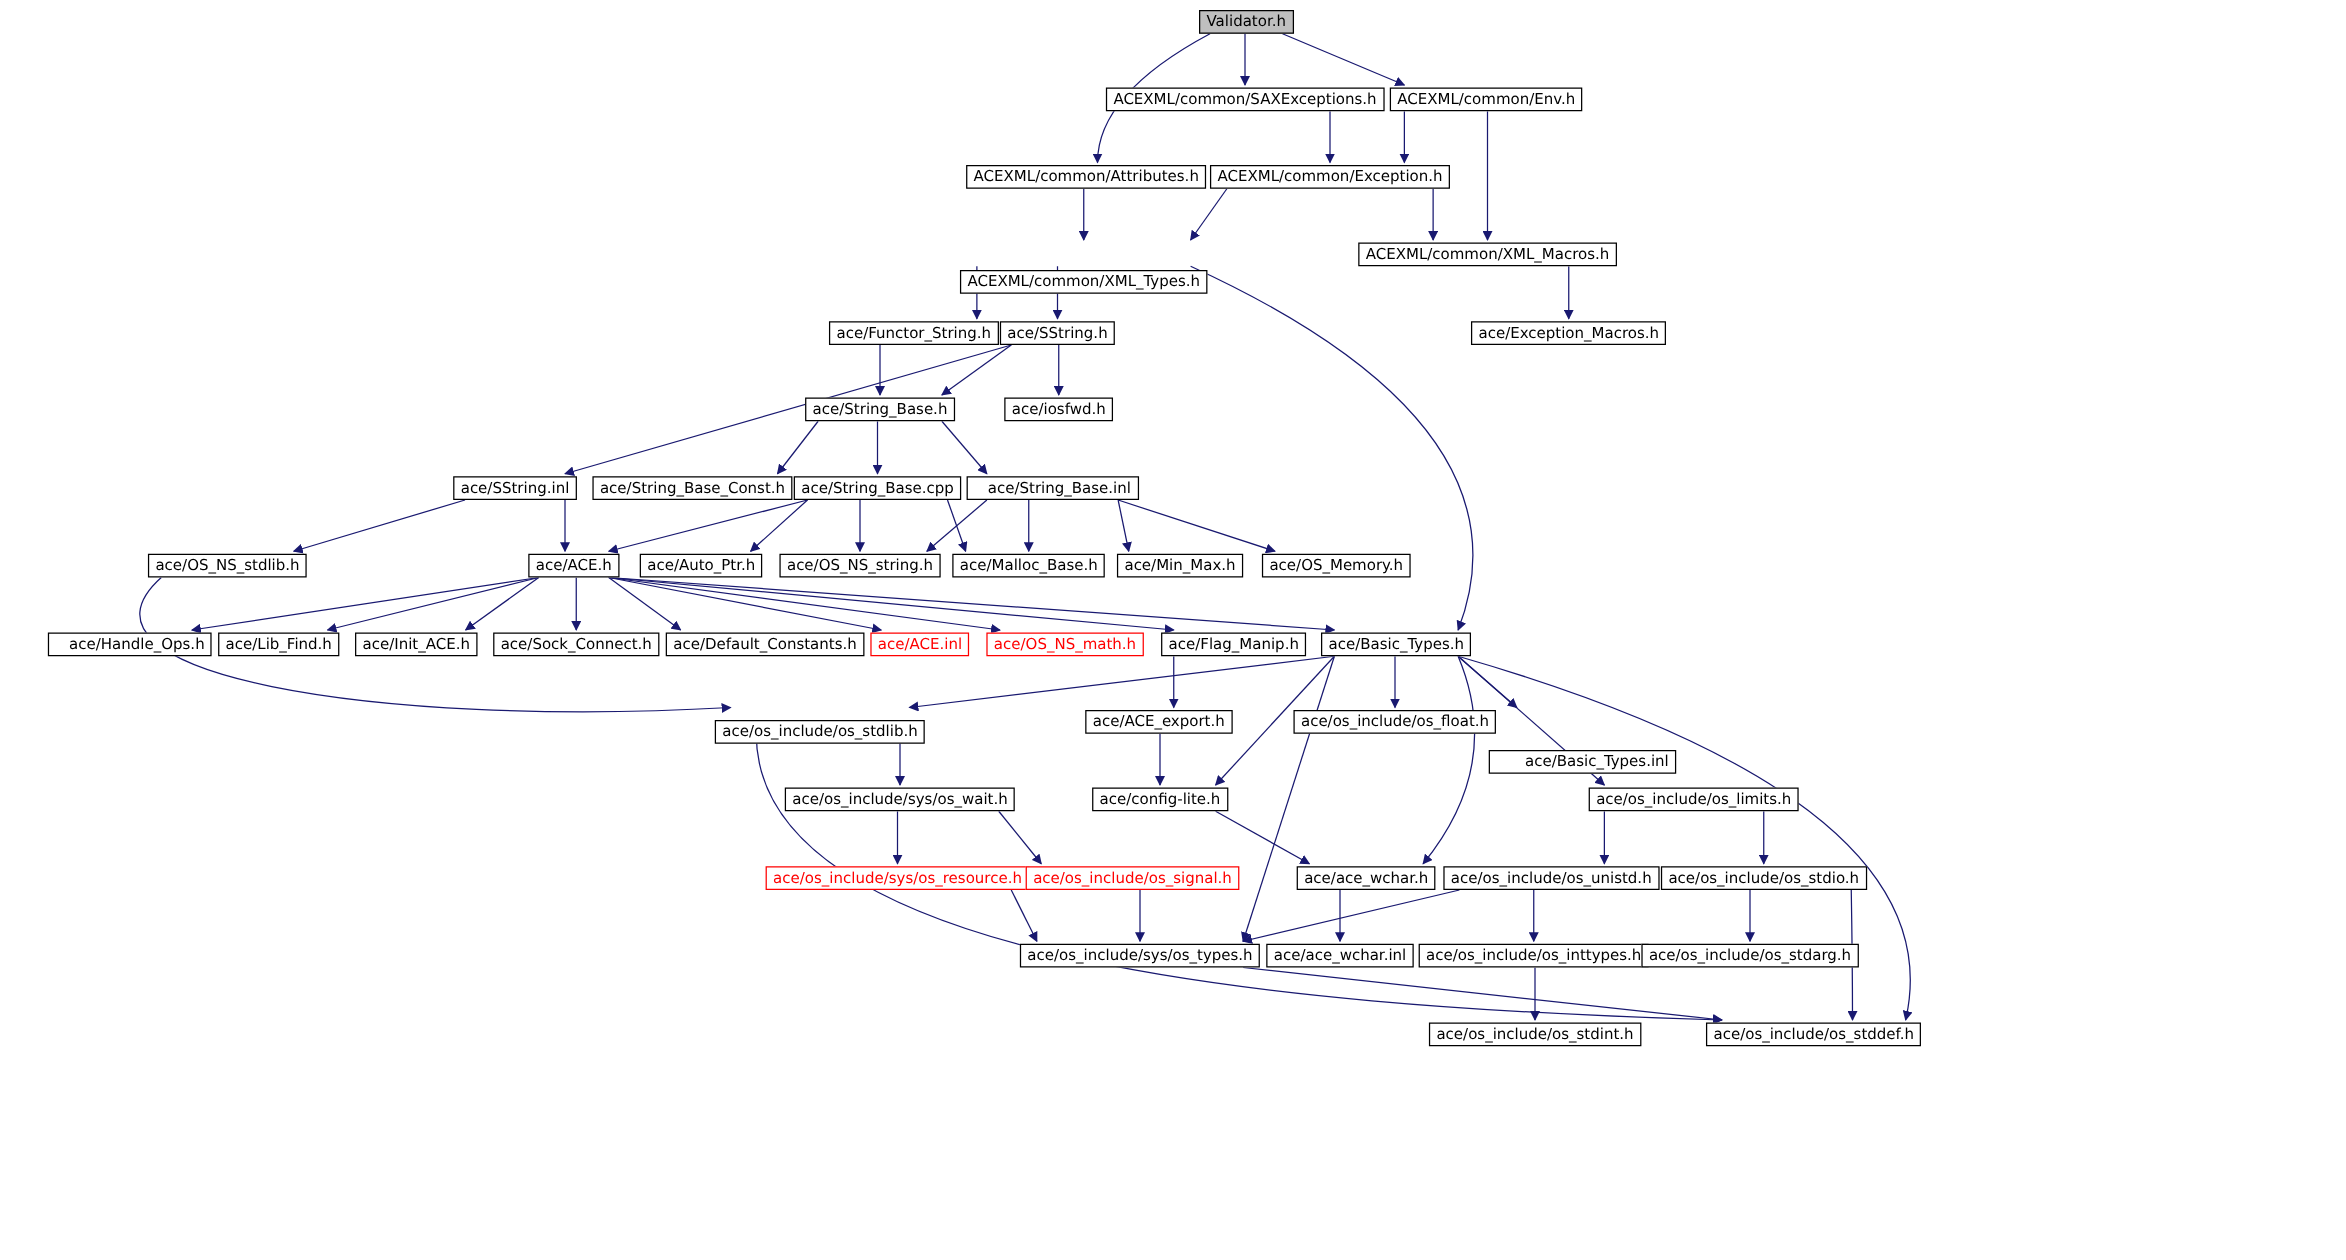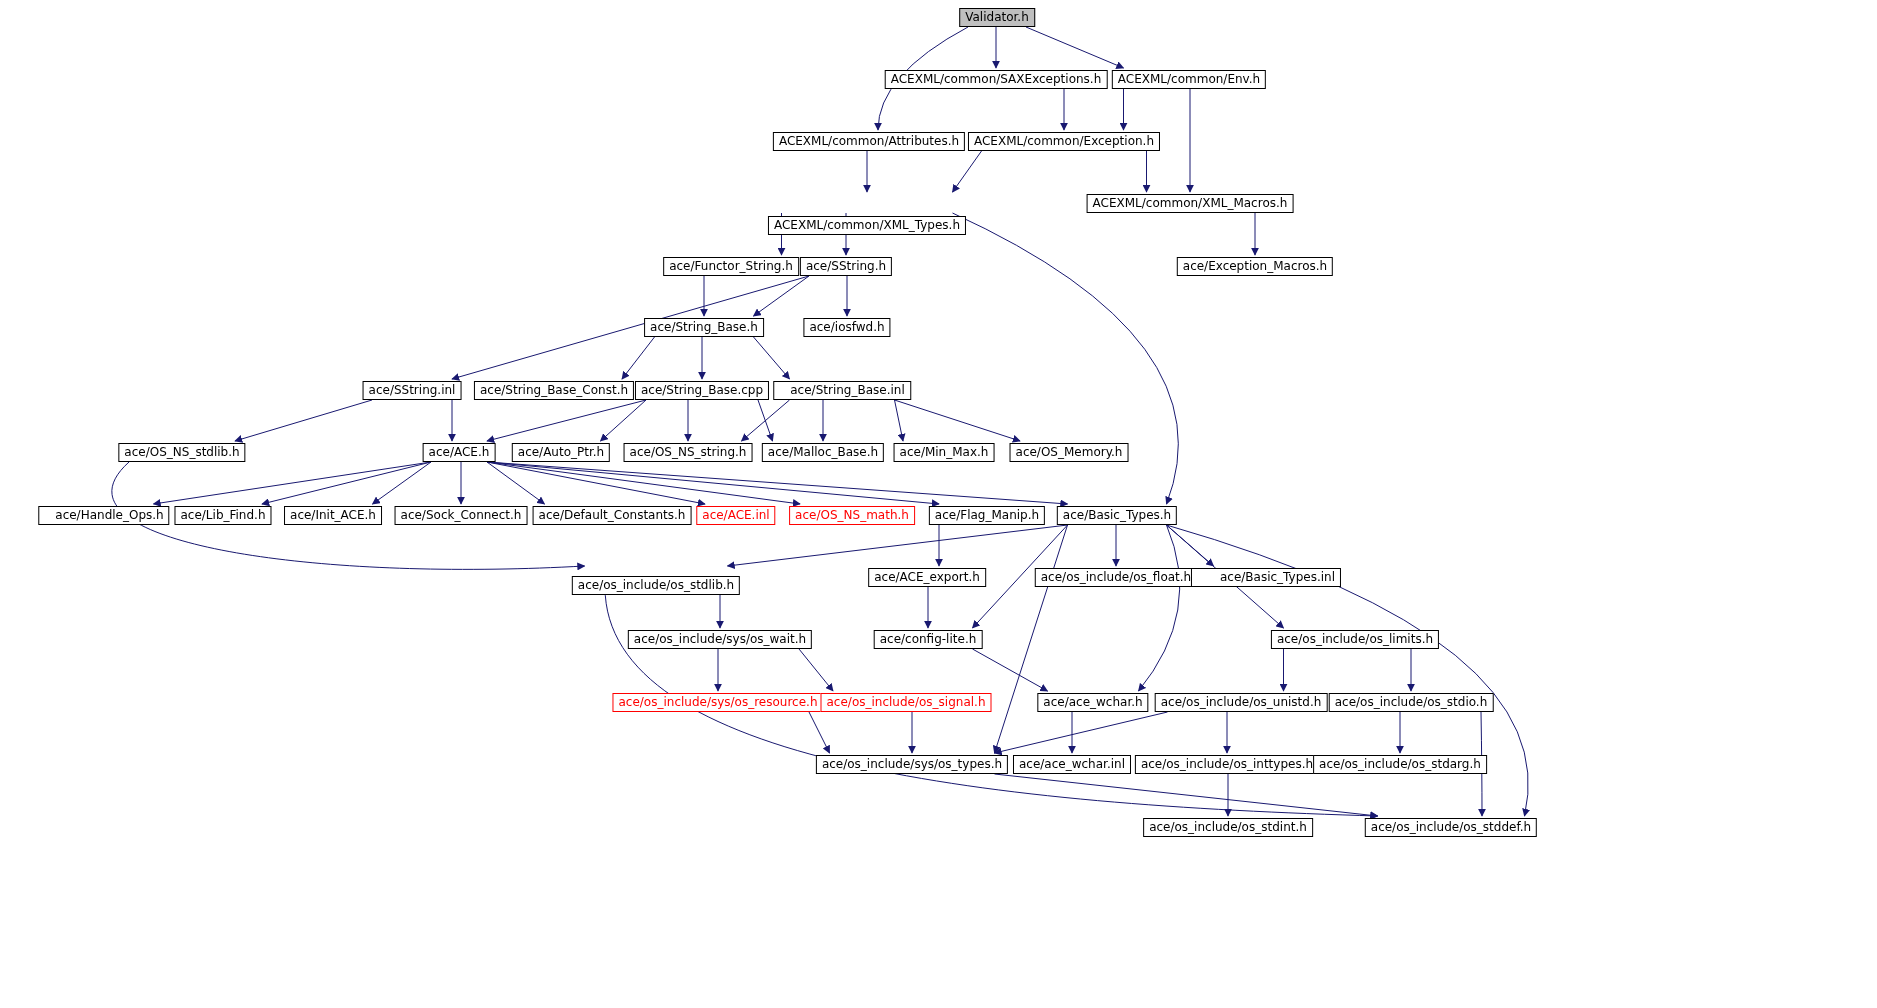--- a/index.html
+++ b/index.html
@@ -140,21 +140,21 @@
     <div class="node" style="left: 333px; top: 506px;">ace/Init_ACE.h</div>
     <div class="node" style="left: 461px; top: 506px;">ace/Sock_Connect.h</div>
     <div class="node" style="left: 612px; top: 506px;">ace/Default_Constants.h</div>
     <div class="node red" style="left: 736px; top: 506px;">ace/ACE.inl</div>
     <div class="node red" style="left: 852px; top: 506px;">ace/OS_NS_math.h</div>
     <div class="node" style="left: 987px; top: 506px;">ace/Flag_Manip.h</div>
     <div class="node" style="left: 1117px; top: 506px;">ace/Basic_Types.h</div>
     <div class="node" style="left: 927px; top: 568px;">ace/ACE_export.h</div>
     <div class="node" style="left: 656px; top: 576px;">ace/os_include/os_stdlib.h</div>
     <div class="node" style="left: 1116px; top: 568px;">ace/os_include/os_float.h</div>
-    <div class="node" style="left: 1266px; top: 568px; padding-left: 28px;">ace/Basic_Types.inl</div>
+    <div class="node" style="left: 1266px; top: 600px; padding-left: 28px;">ace/Basic_Types.inl</div>
     <div class="node" style="left: 720px; top: 630px;">ace/os_include/sys/os_wait.h</div>
     <div class="node" style="left: 928px; top: 630px;">ace/config-lite.h</div>
     <div class="node" style="left: 1355px; top: 630px;">ace/os_include/os_limits.h</div>
     <div class="node red" style="left: 718px; top: 693px;">ace/os_include/sys/os_resource.h</div>
     <div class="node red" style="left: 906px; top: 693px;">ace/os_include/os_signal.h</div>
     <div class="node" style="left: 1093px; top: 693px;">ace/ace_wchar.h</div>
     <div class="node" style="left: 1241px; top: 693px;">ace/os_include/os_unistd.h</div>
     <div class="node" style="left: 1411px; top: 693px; text-align: center;">ace/os_include/os_stdio.h</div>
     <div class="node" style="left: 912px; top: 755px;">ace/os_include/sys/os_types.h</div>
     <div class="node" style="left: 1072px; top: 755px;">ace/ace_wchar.inl</div>

